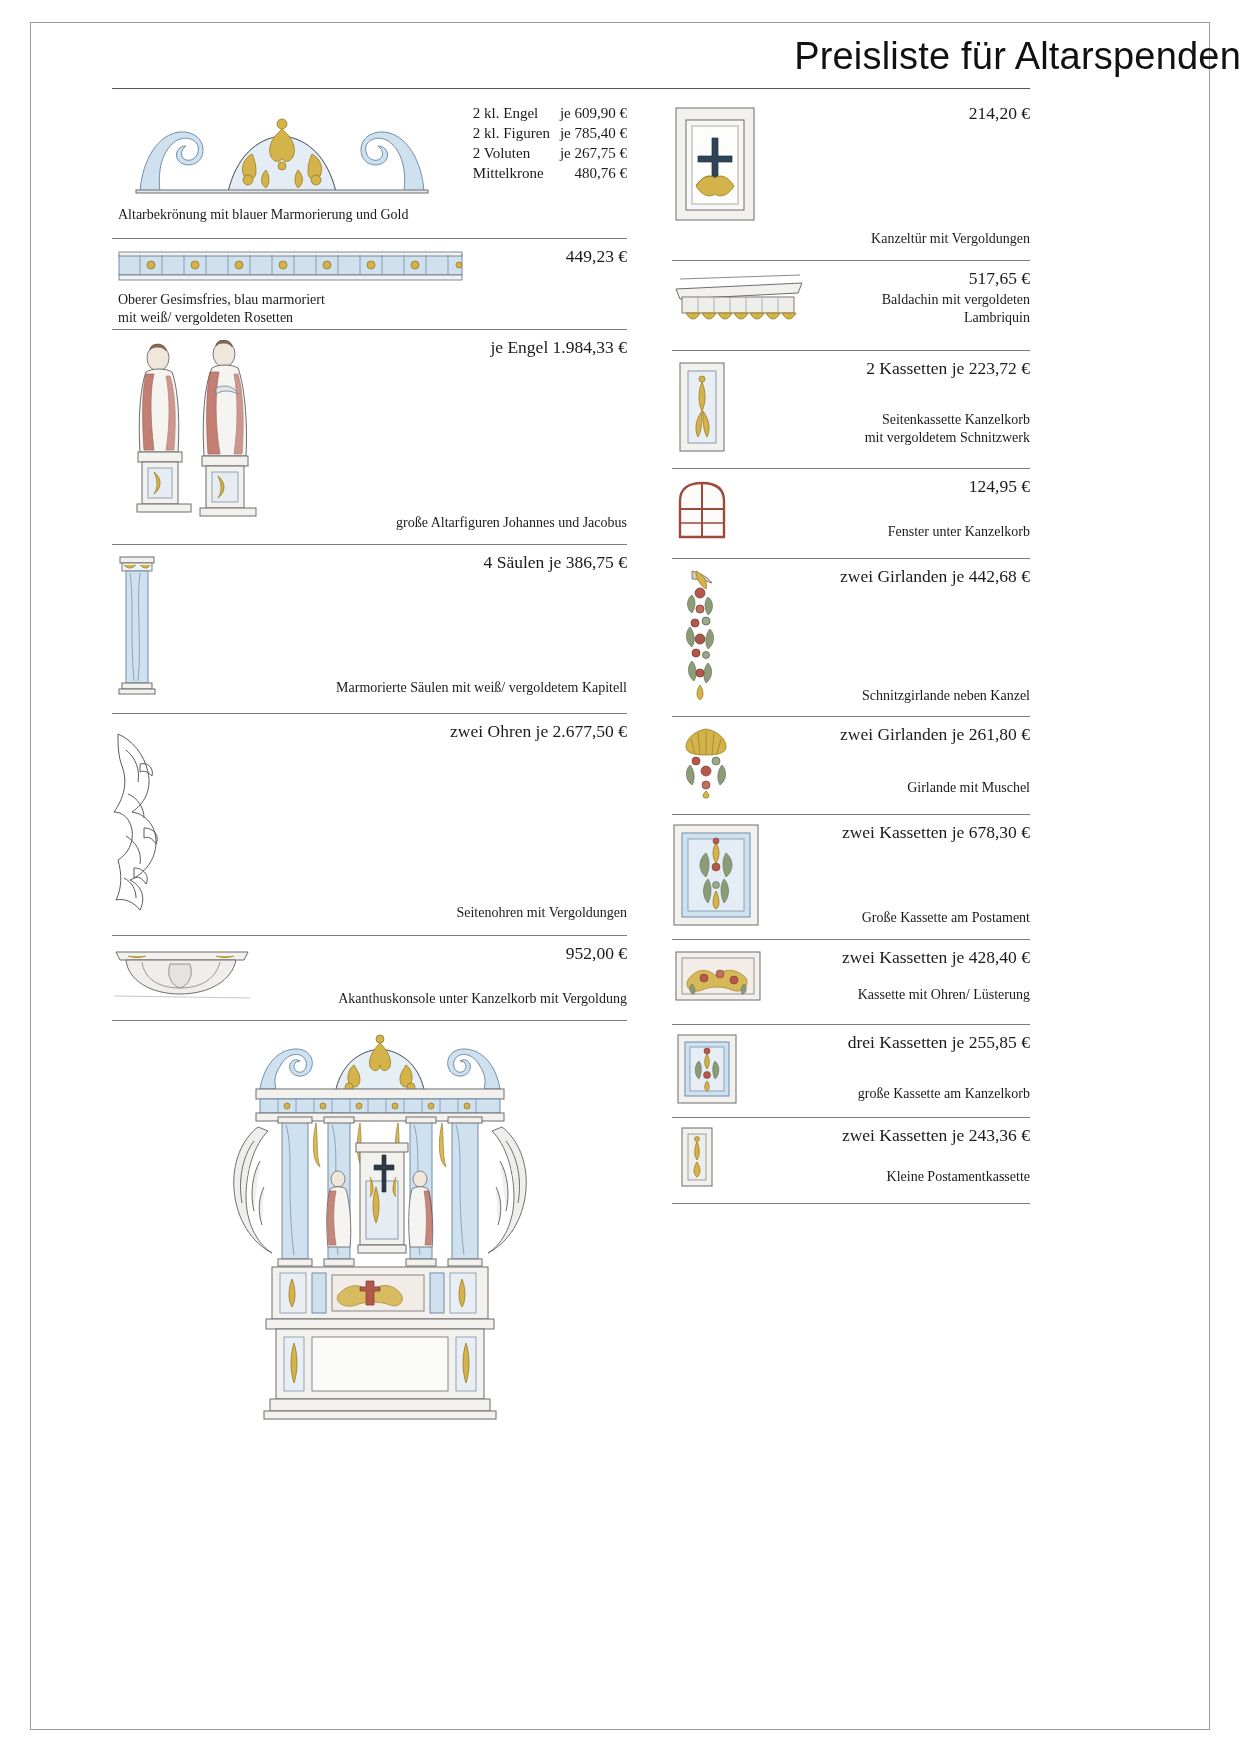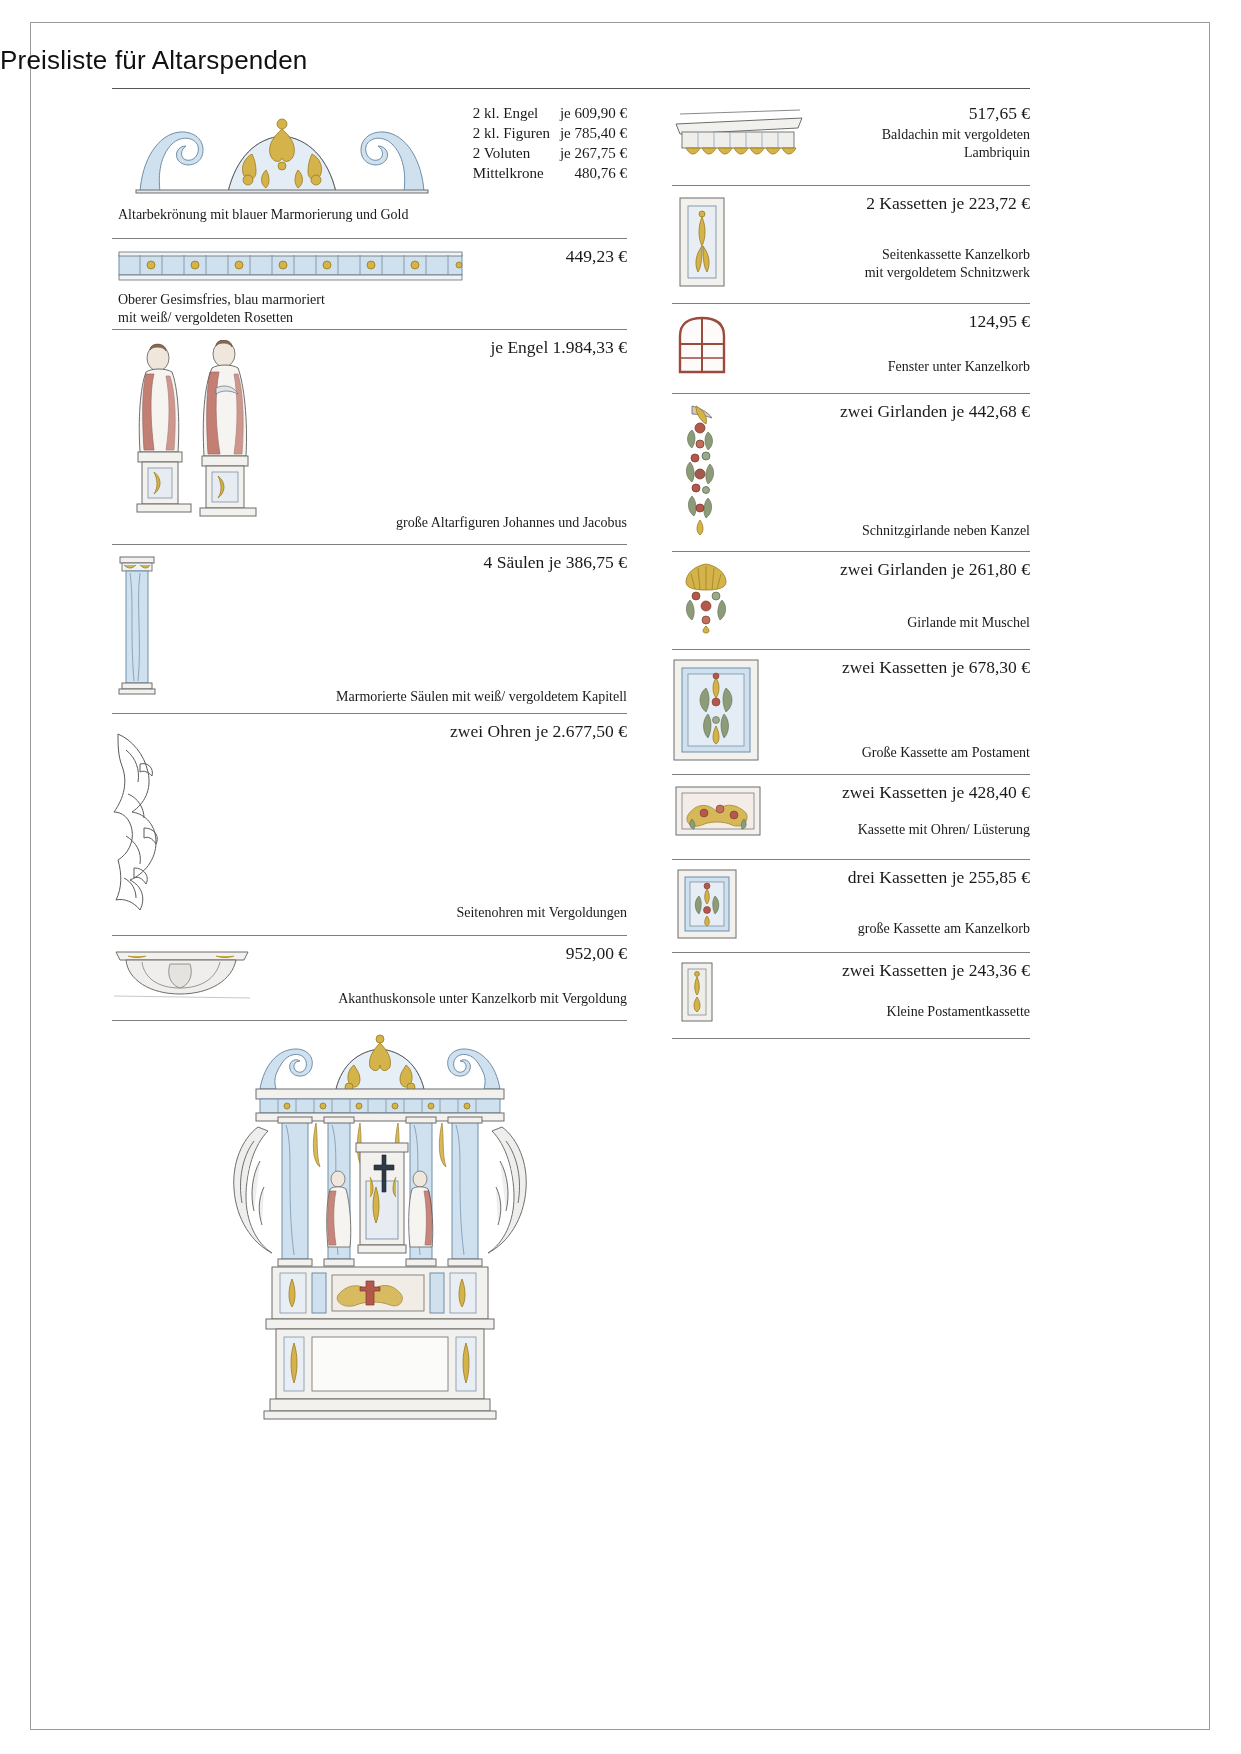--- a/index.html
+++ b/index.html
@@ -23,25 +23,25 @@
     width: 1180px;
     height: 1708px;
     border: 1px solid #9a9a9a;
     box-sizing: border-box;
     pointer-events: none;
   }
 
   .title {
     position: absolute;
     left: 0;
-    top: 45px;
+    top: 35px;
     width: 1241px;
-    text-align: left;
+    text-align: right;
     font-family: "Liberation Sans", sans-serif;
-    font-size: 26px;
+    font-size: 38px;
     font-weight: 400;
     color: #111;
     letter-spacing: 0.2px;
   }
   .title-rule {
     position: absolute;
     left: 112px;
     top: 88px;
     width: 918px;
     height: 1px;
@@ -233,21 +233,21 @@
           <rect x="8" y="2" width="34" height="6" class="stone"></rect>
           <rect x="10" y="8" width="30" height="8" fill="#eef3f8" stroke="#6d6d6d" stroke-width=".9"></rect>
           <path class="gold" d="M12,10 C16,14 20,14 24,10 M28,10 C32,14 36,14 38,10"></path>
           <rect x="14" y="16" width="22" height="112" class="marble-blue"></rect>
           <path d="M18,18 C22,46 18,78 22,126 M28,18 C24,50 30,86 26,126" stroke="#8aa6bd" fill="none" stroke-width="1"></path>
           <rect x="10" y="128" width="30" height="6" class="stone"></rect>
           <rect x="7" y="134" width="36" height="5" class="stone"></rect>
         </svg>
       </div>
       <div class="price">4 Säulen je 386,75 €</div>
-      <div class="caption cap-center-right" style="top:143px;text-align:right;">Marmorierte Säulen mit weiß/ vergoldetem Kapitell</div>
+      <div class="caption cap-center-right" style="top:134px;text-align:right;">Marmorierte Säulen mit weiß/ vergoldetem Kapitell</div>
     </div>
 
     <div class="row" style="height:222px;">
       <div class="fig" style="left:-2px; top:14px; width:70px; height:190px;">
         <svg width="70" height="190" viewBox="0 0 70 190">
           <g class="ink" stroke="#6b6b6b" stroke-width="1.1" fill="#efefee">
             <path d="M8,6 C22,12 34,26 38,44 C42,62 34,76 22,84 C36,86 46,98 46,114 C46,132 34,146 20,152 C32,158 36,170 30,182 C24,174 14,170 6,172 C12,160 12,146 8,132 C18,126 24,114 22,102 C20,90 12,84 4,84 C14,70 18,54 12,38 C8,28 8,16 8,6 Z"></path>
             <path d="M16,22 C26,30 30,42 28,54 M18,66 C28,70 34,80 34,90 M16,108 C26,114 32,124 30,136 M14,150 C22,154 26,162 26,170"></path>
             <path d="M30,36 C38,34 44,40 42,48 C38,44 34,42 30,44 Z"></path>
             <path d="M34,100 C44,100 50,108 46,116 C42,110 38,108 34,110 Z"></path>
@@ -387,20 +387,34 @@
           <path class="gold" d="M246,312 C242,324 242,340 246,352 C250,340 250,324 246,312 Z"></path>
           <rect x="50" y="368" width="220" height="12" class="stone"></rect>
           <rect x="44" y="380" width="232" height="8" class="stone"></rect>
         </svg>
       </div>
     </div>
   </div>
 
   <div class="col col-right">
 
+    <div class="row" style="height:165px;">
+      <div class="fig" style="left:0px; top:8px; width:86px; height:120px;">
+        <svg width="86" height="120" viewBox="0 0 86 120">
+          <rect x="4" y="4" width="78" height="112" class="stone"></rect>
+          <rect x="14" y="16" width="58" height="90" fill="#f7f7f5" stroke="#6d6d6d" stroke-width="1"></rect>
+          <rect x="20" y="22" width="46" height="78" fill="#fdfdfc" stroke="#9a9a9a" stroke-width=".8"></rect>
+          <path d="M40,34 h6 v18 h14 v6 h-14 v28 h-6 v-28 h-14 v-6 h14 z" fill="#2f4456" stroke="#1f3040" stroke-width=".7"></path>
+          <path class="gold" d="M24,82 C30,72 38,70 43,74 C48,70 56,72 62,82 C56,92 48,94 43,90 C38,94 30,92 24,82 Z"></path>
+          <path d="M24,82 C30,72 38,70 43,74" fill="none" stroke="#9a7b1f" stroke-width=".7"></path>
+        </svg>
+      </div>
+      <div class="price">214,20 €</div>
+      <div class="caption cap-right-end" style="top:134px;">Kanzeltür mit Vergoldungen</div>
+    </div>
 
     <div class="row" style="height:90px;">
       <div class="fig" style="left:2px; top:12px; width:130px; height:56px;">
         <svg width="130" height="56" viewBox="0 0 130 56">
           <path d="M2,16 L128,10 L124,20 L6,26 Z" class="stone"></path>
           <rect x="8" y="24" width="112" height="16" fill="#efeeea" stroke="#6d6d6d" stroke-width=".9"></rect>
           <g class="gold">
             <path d="M12,40 C16,48 22,48 26,40 Z"></path>
               <path d="M28,40 C32,48 38,48 42,40 Z"></path>
             <path d="M44,40 C48,48 54,48 58,40 Z"></path>

